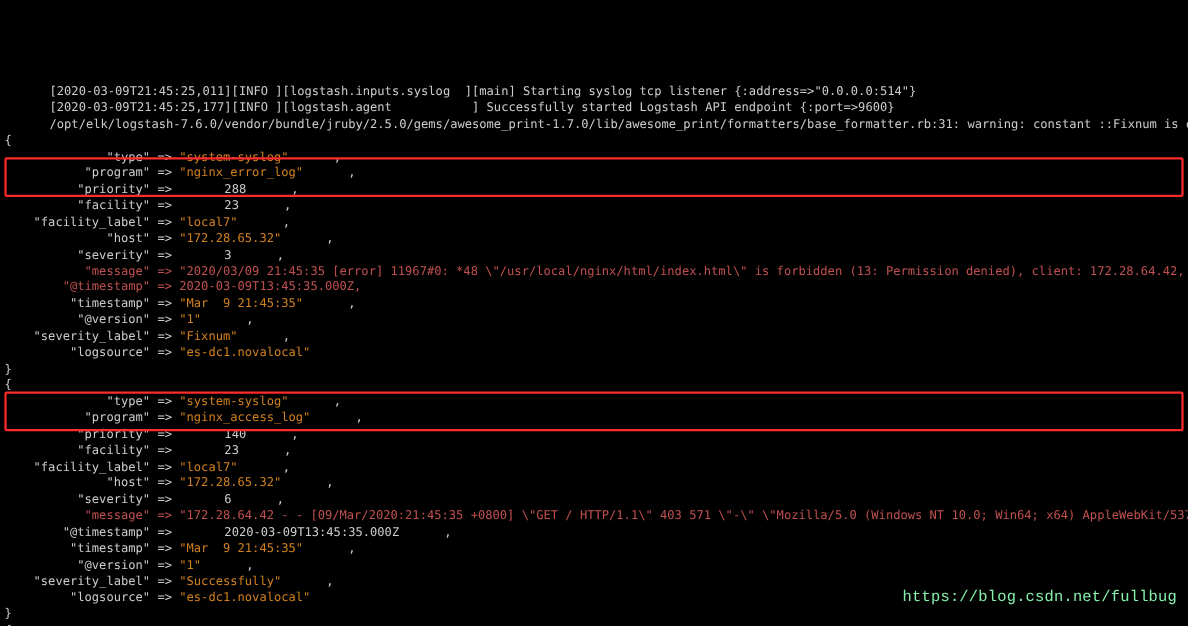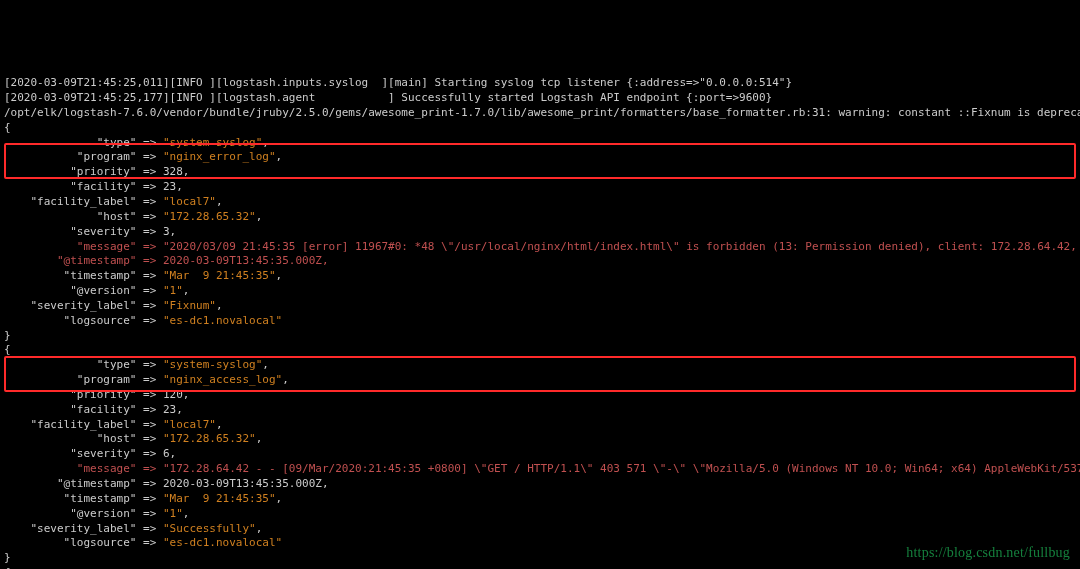--- a/index.html
+++ b/index.html
@@ -9,76 +9,76 @@
     font-family: "Consolas", "Menlo", "Monaco", monospace;
     font-size: 11px;
     line-height: 1.35;
     width: 1080px;
     height: 569px;
     overflow: hidden;
     position: relative;
     white-space: pre;
   }
   .term { padding: 2px 4px; }
-  .c-w   { color: #cccccc; }            
+  .c-w   { color: #cccccc; margin-left: 41px; }            
   .c-o   { color: #d08020; }            
   .c-r   { color: #c05050; }            
   .brace { color: #cccccc; }
   
   .k { color: #cccccc; }
   .a { color: #cccccc; }
   
   .anno {
     position: absolute;
     border: 2px solid #ff2a2a;
     border-radius: 2px;
     pointer-events: none;
   }
   #box1 { left: 4px;  top: 143px; width: 1072px; height: 36px; }
   #box2 { left: 4px;  top: 356px; width: 1072px; height: 36px; }
   
   .wm {
     position: absolute;
     right: 10px;
-    bottom: 6px;
-    color: #15803d;
-    font-family: Liberation Serif, serif;
+    bottom: 16px;
+    color: #86efac;
+    font-family: Liberation Mono, monospace;
     font-size: 14px;
     letter-spacing: .2px;
     text-shadow: 0 0 2px #000;
   }
 </style>
 </head>
 <body>
 
 
 
 <div class="term">
 <span class="c-w">[2020-03-09T21:45:25,011][INFO ][logstash.inputs.syslog  ][main] Starting syslog tcp listener {:address=&gt;"0.0.0.0:514"}</span>
 <span class="c-w">[2020-03-09T21:45:25,177][INFO ][logstash.agent           ] Successfully started Logstash API endpoint {:port=&gt;9600}</span>
 <span class="c-w">/opt/elk/logstash-7.6.0/vendor/bundle/jruby/2.5.0/gems/awesome_print-1.7.0/lib/awesome_print/formatters/base_formatter.rb:31: warning: constant ::Fixnum is deprecated</span>
 <span class="brace">{</span>
 <span class="k">              "type" </span><span class="a">=&gt; </span><span class="c-o">"</span><span class="c-o">system-syslog</span><span class="c-o">"</span><span class="c-w">,</span>
 <span class="k">           "program" </span><span class="a">=&gt; </span><span class="c-o">"</span><span class="c-o">nginx_error_log</span><span class="c-o">"</span><span class="c-w">,</span>
-<span class="k">          "priority" </span><span class="a">=&gt; </span><span class="c-w">328</span><span class="c-w">,</span>
+<span class="k">          "priority" </span><span class="a">=&gt; </span><span class="c-w">288</span><span class="c-w">,</span>
 <span class="k">          "facility" </span><span class="a">=&gt; </span><span class="c-w">23</span><span class="c-w">,</span>
 <span class="k">    "facility_label" </span><span class="a">=&gt; </span><span class="c-o">"</span><span class="c-o">local7</span><span class="c-o">"</span><span class="c-w">,</span>
 <span class="k">              "host" </span><span class="a">=&gt; </span><span class="c-o">"</span><span class="c-o">172.28.65.32</span><span class="c-o">"</span><span class="c-w">,</span>
 <span class="k">          "severity" </span><span class="a">=&gt; </span><span class="c-w">3</span><span class="c-w">,</span>
 <span class="c-r">           "message" =&gt; "<span>2020/03/09 21:45:35 [error] 11967#0: *48 \"/usr/local/nginx/html/index.html\" is forbidden (13: Permission denied), client: 172.28.64.42, server: localhost, request: \"GET / HTTP/1.1\", host: \"172.28.65.32\"</span>",</span>
 <span class="c-r">        "@timestamp" =&gt; <span>2020-03-09T13:45:35.000Z</span>,</span>
 <span class="k">         "timestamp" </span><span class="a">=&gt; </span><span class="c-o">"</span><span class="c-o">Mar  9 21:45:35</span><span class="c-o">"</span><span class="c-w">,</span>
 <span class="k">          "@version" </span><span class="a">=&gt; </span><span class="c-o">"</span><span class="c-o">1</span><span class="c-o">"</span><span class="c-w">,</span>
 <span class="k">    "severity_label" </span><span class="a">=&gt; </span><span class="c-o">"</span><span class="c-o">Fixnum</span><span class="c-o">"</span><span class="c-w">,</span>
 <span class="k">         "logsource" </span><span class="a">=&gt; </span><span class="c-o">"</span><span class="c-o">es-dc1.novalocal</span><span class="c-o">"</span>
 <span class="brace">}</span>
 <span class="brace">{</span>
 <span class="k">              "type" </span><span class="a">=&gt; </span><span class="c-o">"</span><span class="c-o">system-syslog</span><span class="c-o">"</span><span class="c-w">,</span>
 <span class="k">           "program" </span><span class="a">=&gt; </span><span class="c-o">"</span><span class="c-o">nginx_access_log</span><span class="c-o">"</span><span class="c-w">,</span>
-<span class="k">          "priority" </span><span class="a">=&gt; </span><span class="c-w">120</span><span class="c-w">,</span>
+<span class="k">          "priority" </span><span class="a">=&gt; </span><span class="c-w">140</span><span class="c-w">,</span>
 <span class="k">          "facility" </span><span class="a">=&gt; </span><span class="c-w">23</span><span class="c-w">,</span>
 <span class="k">    "facility_label" </span><span class="a">=&gt; </span><span class="c-o">"</span><span class="c-o">local7</span><span class="c-o">"</span><span class="c-w">,</span>
 <span class="k">              "host" </span><span class="a">=&gt; </span><span class="c-o">"</span><span class="c-o">172.28.65.32</span><span class="c-o">"</span><span class="c-w">,</span>
 <span class="k">          "severity" </span><span class="a">=&gt; </span><span class="c-w">6</span><span class="c-w">,</span>
 <span class="c-r">           "message" =&gt; "<span>172.28.64.42 - - [09/Mar/2020:21:45:35 +0800] \"GET / HTTP/1.1\" 403 571 \"-\" \"Mozilla/5.0 (Windows NT 10.0; Win64; x64) AppleWebKit/537.36 (KHTML, like Gecko) Chrome/77.0.3865.90 Safari/537.36\"</span>",</span>
 <span class="k">        "@timestamp" </span><span class="a">=&gt; </span><span class="c-w">2020-03-09T13:45:35.000Z</span><span class="c-w">,</span>
 <span class="k">         "timestamp" </span><span class="a">=&gt; </span><span class="c-o">"</span><span class="c-o">Mar  9 21:45:35</span><span class="c-o">"</span><span class="c-w">,</span>
 <span class="k">          "@version" </span><span class="a">=&gt; </span><span class="c-o">"</span><span class="c-o">1</span><span class="c-o">"</span><span class="c-w">,</span>
 <span class="k">    "severity_label" </span><span class="a">=&gt; </span><span class="c-o">"</span><span class="c-o">Successfully</span><span class="c-o">"</span><span class="c-w">,</span>
 <span class="k">         "logsource" </span><span class="a">=&gt; </span><span class="c-o">"</span><span class="c-o">es-dc1.novalocal</span><span class="c-o">"</span>

